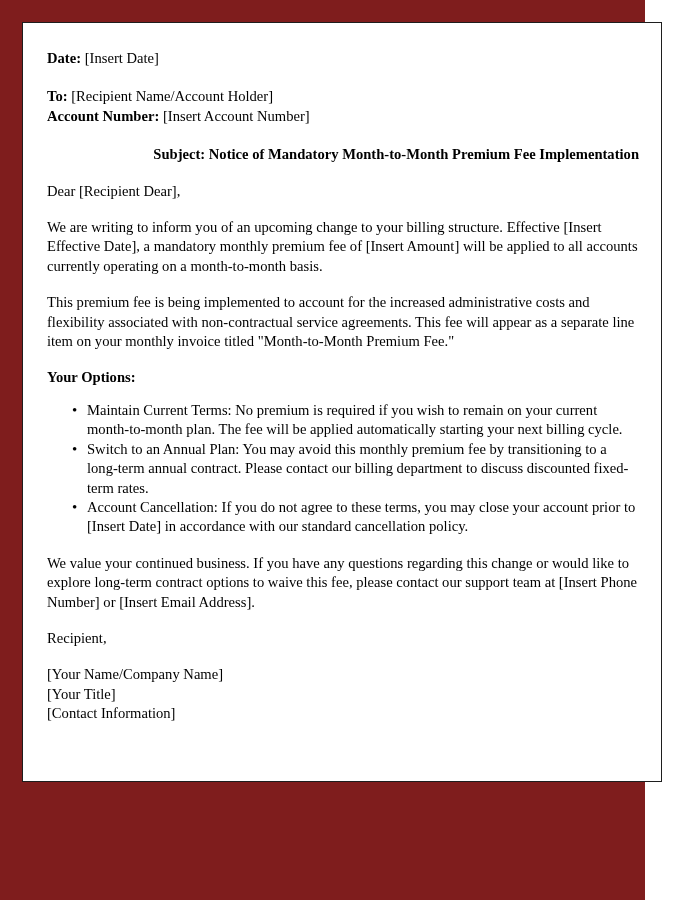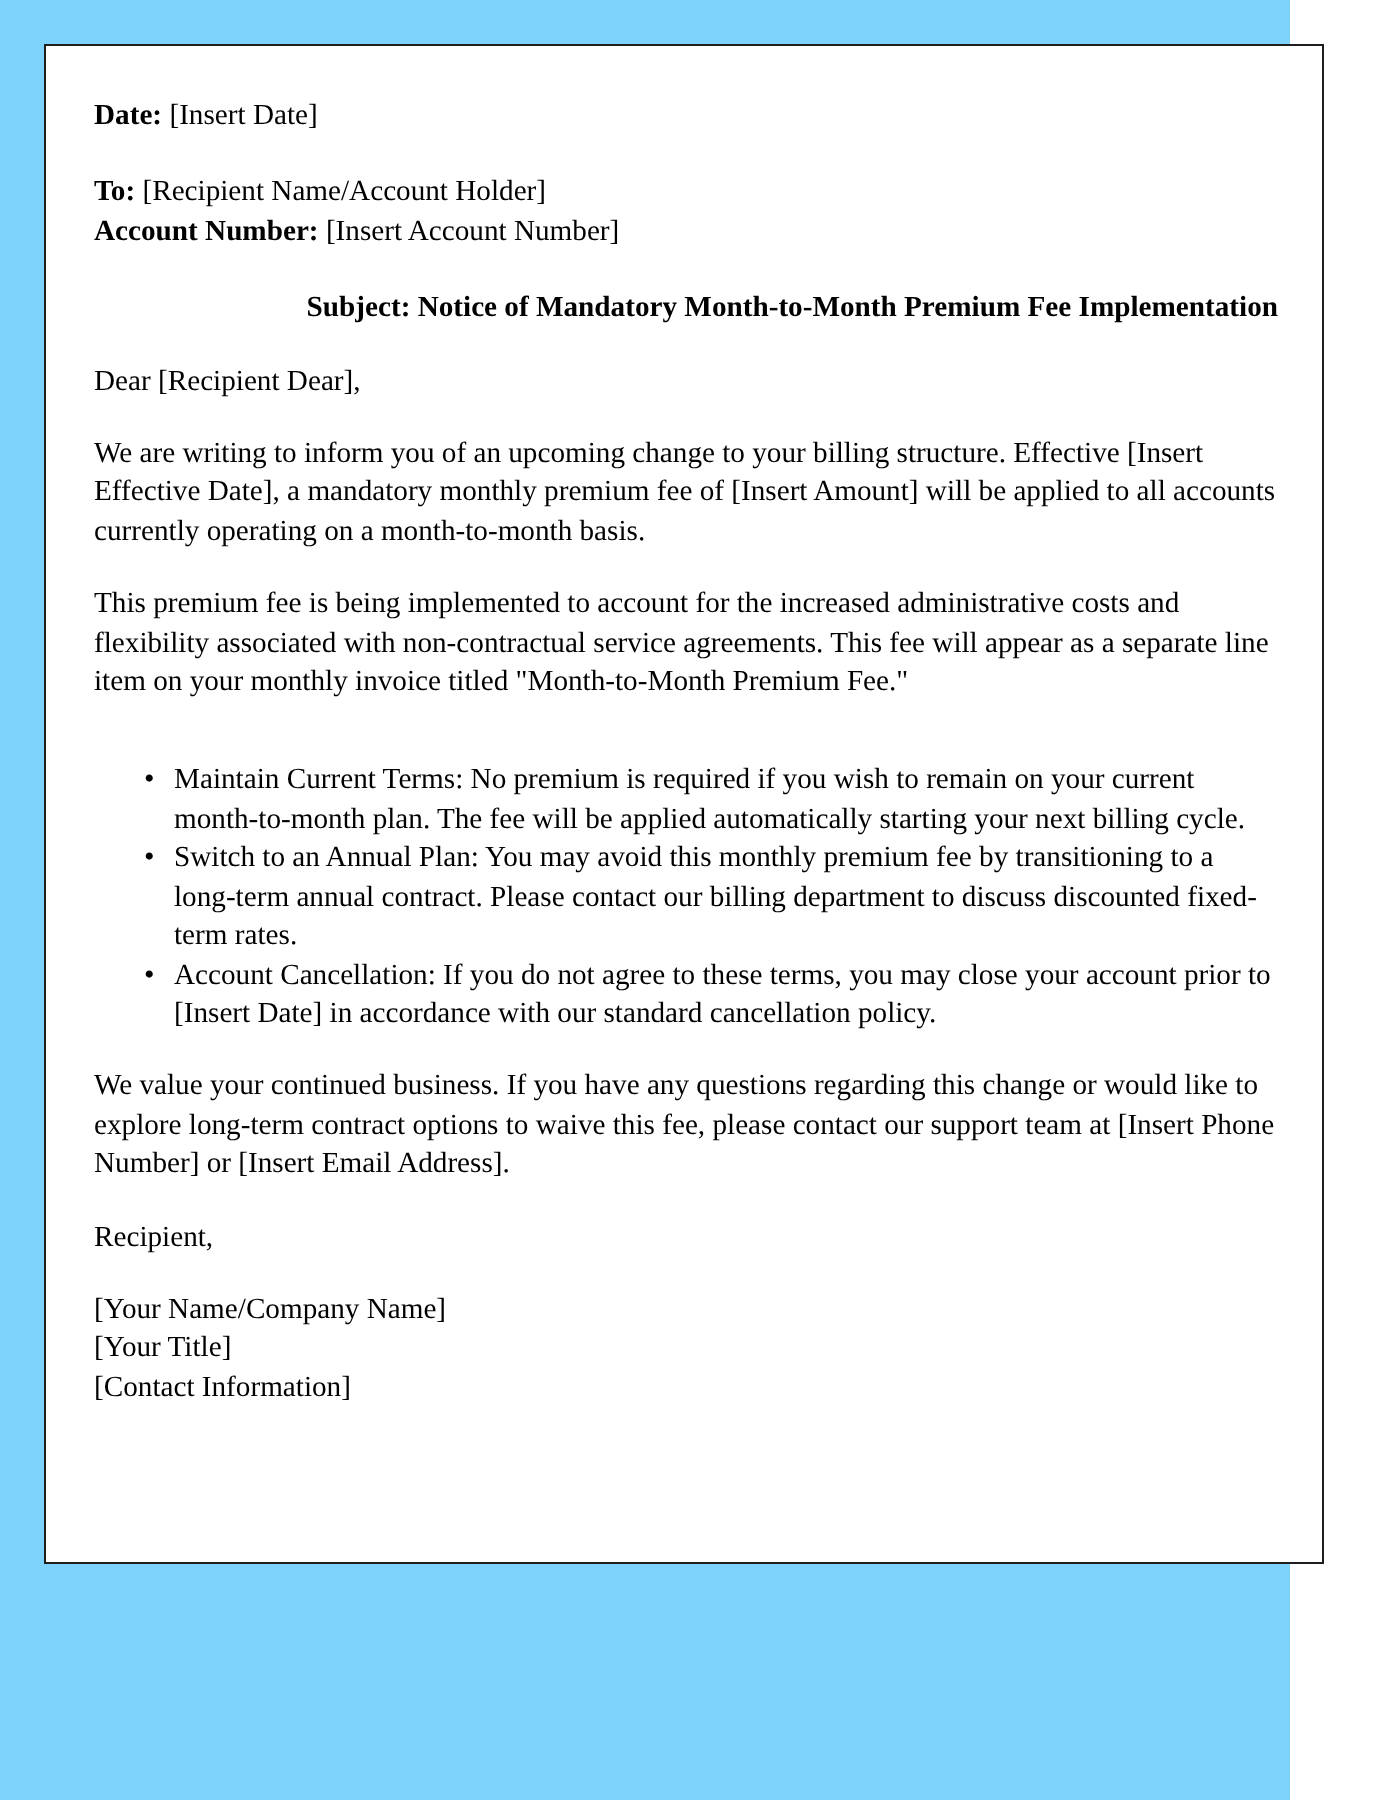--- a/index.html
+++ b/index.html
@@ -13,21 +13,21 @@
     height: 900px;
     font-family: "Liberation Serif", "DejaVu Serif", serif;
     color: #000000;
     -webkit-font-smoothing: antialiased;
   }
 
   .page {
     position: relative;
     width: 645px;
     height: 900px;
-    background: #7dd3fc;
+    background: #7f1d1d;
     box-sizing: border-box;
   }
 
   .letter-frame {
     position: absolute;
     left: 22px;
     top: 22px;
     width: 640px;
     height: 760px;
     border: 1.5px solid #1e1e1e;
@@ -137,20 +137,21 @@
       <div class="gap-md"></div>
 
       <div class="block para">We are writing to inform you of an upcoming change to your billing structure. Effective [Insert Effective Date], a mandatory monthly premium fee of [Insert Amount] will be applied to all accounts currently operating on a month-to-month basis.</div>
 
       <div class="gap-md"></div>
 
       <div class="block para">This premium fee is being implemented to account for the increased administrative costs and flexibility associated with non-contractual service agreements. This fee will appear as a separate line item on your monthly invoice titled "Month-to-Month Premium Fee."</div>
 
       <div class="gap-md"></div>
 
+      <div class="section-heading">Your Options:</div>
 
       <div class="gap-sm"></div>
 
       <ul class="options-list">
         <li class="option-item">
           <span class="bullet">•</span>
           <span class="opt-title">Maintain Current Terms:</span><span> No premium is required if you wish to remain on your current month-to-month plan. The fee will be applied automatically starting your next billing cycle.</span>
         </li>
         <li class="option-item">
           <span class="bullet">•</span>

